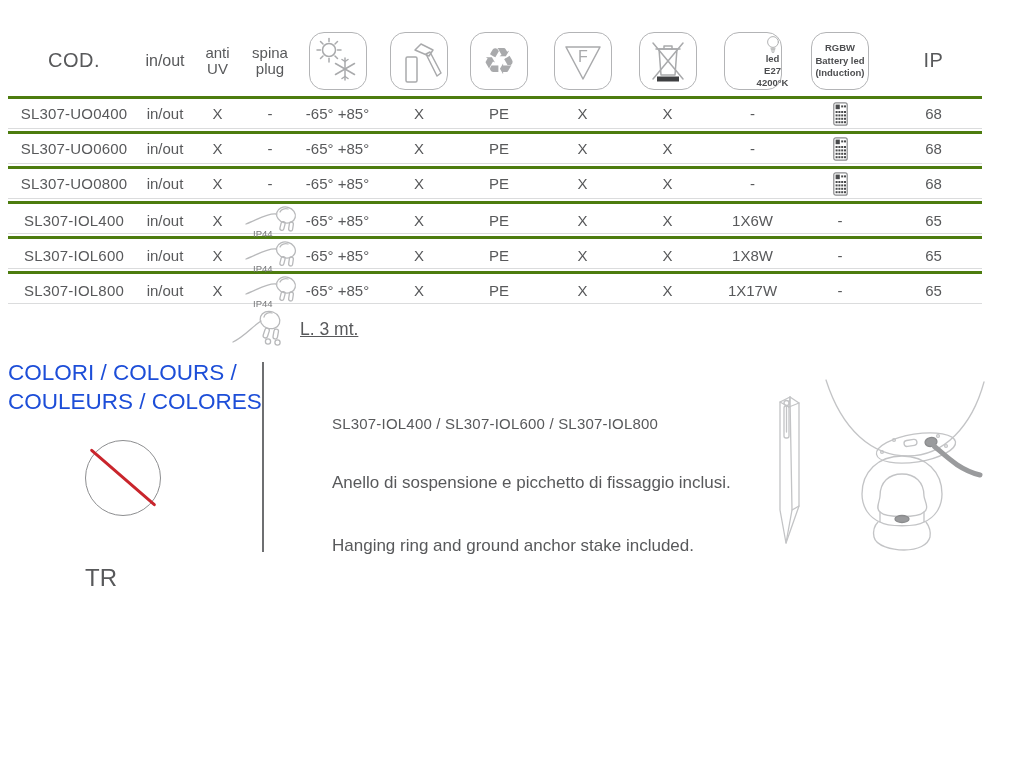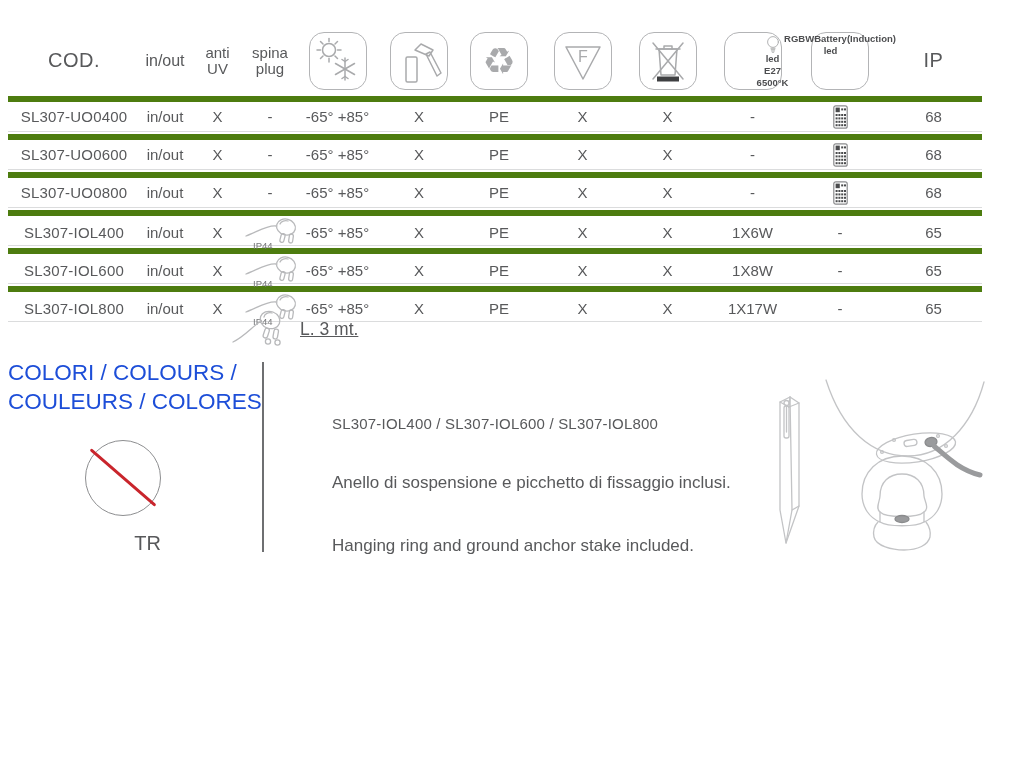--- a/index.html
+++ b/index.html
@@ -12,52 +12,52 @@
 
   
   .spec-table{position:absolute;left:8px;top:26px;width:974px;
     --cols:132px 50px 55px 50px 85px 78px 82px 85px 85px 85px 90px 97px;}
   .thead{display:grid;grid-template-columns:var(--cols);height:70px;align-items:center;}
   .hcell{text-align:center;line-height:1.08;}
   .h-cod{font-size:20px;letter-spacing:.5px;}
   .h-md{font-size:16px;}
   .h-sm{font-size:15px;}
   .row{display:grid;grid-template-columns:var(--cols);height:29px;align-items:center;
-    border-top:6px solid #4d7c0f;border-bottom:1px solid #dbdcdd;margin-bottom:2px;background:#fff;}
+    border-top:3px solid #4d7c0f;border-bottom:1px solid #dbdcdd;margin-bottom:2px;background:#fff;}
   .c{text-align:center;font-size:15px;white-space:nowrap;}
   .c.cod{font-size:15px;letter-spacing:.2px;}
 
   
   .frame{width:58px;height:58px;box-sizing:border-box;border:1.5px solid #b3b4b6;
     border-radius:15px;display:flex;align-items:center;justify-content:center;margin:0 auto;}
   .frame.col{flex-direction:column;justify-content:flex-end;padding-top:3px;padding-left:40px;}
   .frame svg{display:block;}
   .icon-stroke{stroke:#a9aaac;fill:none;stroke-width:1.5;stroke-linecap:round;stroke-linejoin:round;}
   .recycle-glyph{font-size:37px;line-height:1;color:#a9aaac;}
   .led-caption{font-size:9.5px;font-weight:bold;line-height:1.25;text-align:center;color:#4d4e50;}
   .rgbw-text{font-size:9.5px;font-weight:bold;line-height:1.3;text-align:center;color:#4d4e50;
-    display:flex;flex-direction:row;justify-content:center;height:100%;}
+    display:flex;flex-direction:column;justify-content:center;height:100%;}
 
   
   .remote-wrap{display:flex;justify-content:center;}
   .plugcell{position:relative;width:64px;height:30px;margin:0 auto;}
   .plugcell .ip44{position:absolute;left:8px;bottom:-2px;font-size:9.5px;color:#77787a;}
   .thin-stroke{stroke:#b8b9bb;fill:none;stroke-width:1.3;stroke-linecap:round;stroke-linejoin:round;}
 
   
   .cable-note{position:absolute;left:232px;top:308px;display:flex;align-items:center;gap:8px;}
   .cable-note .txt{font-size:17.5px;text-decoration:underline;}
 
   
   .colors-title{position:absolute;left:8px;top:358px;font-size:22.5px;line-height:29px;color:#1d4ed8;}
   .swatch{position:absolute;left:85px;top:440px;width:76px;height:76px;border:1.5px solid #8d8e90;
     border-radius:50%;box-sizing:border-box;}
   .swatch .slash{position:absolute;left:-6px;top:35px;width:86px;height:3px;border-radius:2px;
     transform:rotate(41deg);transform-origin:center;}
-  .swatch-label{position:absolute;left:85px;top:532px;width:76px;text-align:right;font-size:20px;}
+  .swatch-label{position:absolute;left:85px;top:564px;width:76px;text-align:left;font-size:24px;}
   .vdivider{position:absolute;left:262px;top:362px;width:1.5px;height:190px;background:#6e6f71;}
 
   
   .note{position:absolute;left:332px;top:415px;}
   .note .ntitle{font-size:15px;margin-bottom:10px;letter-spacing:.2px;}
   .note .nline{font-size:17px;line-height:25px;margin-top:38px;}
 
   
   .illus{position:absolute;}
 </style>
@@ -145,21 +145,21 @@
         <div class="frame col">
           <svg width="30" height="29" viewBox="0 0 30 29" class="icon-stroke">
             <circle cx="15" cy="10" r="9"></circle>
             <line x1="11.5" y1="20.5" x2="18.5" y2="20.5"></line>
             <line x1="12" y1="22.8" x2="18" y2="22.8"></line>
             <line x1="12.5" y1="25" x2="17.5" y2="25"></line>
             <line x1="13.8" y1="27.2" x2="16.2" y2="27.2"></line>
           </svg>
           <div class="led-caption">
             <span>led E27</span><br>
-            <span>6500°K</span>
+            <span>4200°K</span>
           </div>
         </div>
       </div>
 
       <div class="hcell">
         <div class="frame">
           <div class="rgbw-text">
             <span>RGBW</span>
             <span>Battery led</span>
             <span>(Induction)</span>

